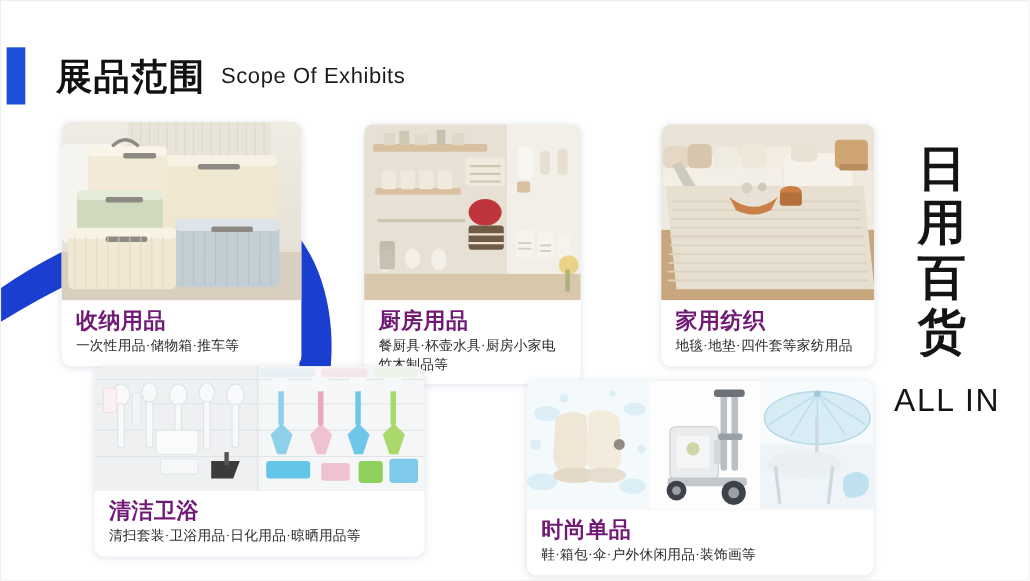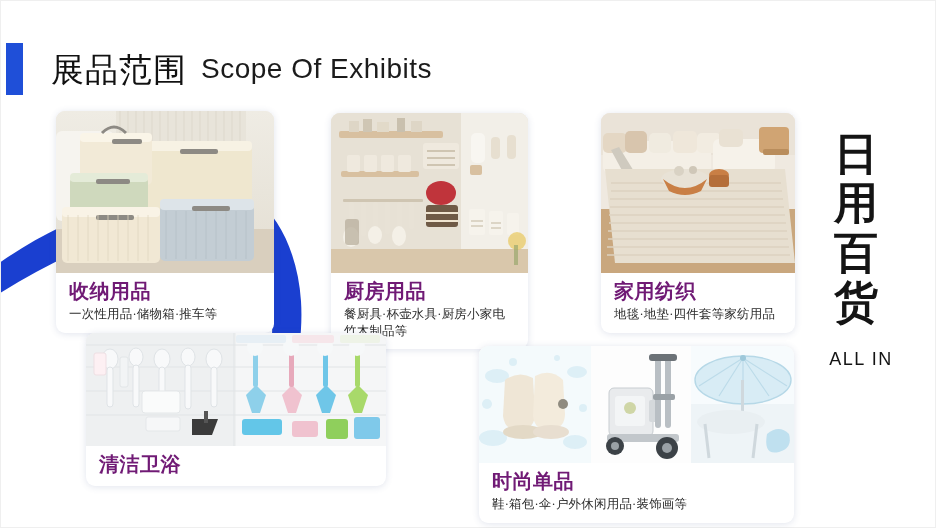--- a/index.html
+++ b/index.html
@@ -16,25 +16,25 @@
   }
 
   
   .arc-wrap{position:absolute;left:0;top:0;width:936px;height:528px;pointer-events:none;}
 
   
   .header{position:absolute;left:0;top:40px;height:56px;display:flex;align-items:center;}
   .accent-bar{width:17px;height:52px;background:#1f4fd8;margin-left:5px;}
   .title-cn{
     font-family:"DejaVu Sans","Liberation Sans",sans-serif;
-    font-size:33px;font-weight:normal;color:#111;
+    font-size:33px;font-weight:bold;color:#111;
     margin-left:28px;letter-spacing:1px;line-height:1;
   }
   .title-en{
-    font-size:28px;color:#1b1b1b;margin-left:14px;
+    font-size:20px;color:#1b1b1b;margin-left:14px;
     letter-spacing:.5px;line-height:1;font-weight:400;
   }
 
   
   .card{
     position:absolute;background:#ffffff;border-radius:9px;
     box-shadow:0 1px 7px rgba(70,90,140,.16);
     overflow:hidden;
   }
   .card .photo{position:relative;width:100%;overflow:hidden;background:#ece7e0;}
@@ -66,21 +66,21 @@
   
   .vertical-brand{
     position:absolute;left:826px;top:128px;width:58px;
     font-family:"DejaVu Sans","Liberation Sans",sans-serif;
     font-size:44px;font-weight:bold;color:#141414;
     line-height:1.12;text-align:center;letter-spacing:0;
   }
   .vertical-brand span{display:block;}
   .allin{
     position:absolute;left:800px;top:348px;width:120px;
-    font-size:18px;color:#141414;letter-spacing:1.5px;
+    font-size:29px;color:#141414;letter-spacing:1.5px;
     text-align:center;font-weight:400;
   }
 </style>
 </head>
 <body>
 
 <div id="slide">
 
   <div class="arc-wrap">
     <svg width="936" height="528" viewBox="0 0 936 528" xmlns="http://www.w3.org/2000/svg">
@@ -311,20 +311,21 @@
         <rect x="206" y="88" width="26" height="16" rx="3" fill="#f0c2cf"></rect>
         <rect x="240" y="86" width="22" height="20" rx="3" fill="#8fcf5c"></rect>
         <rect x="268" y="84" width="26" height="22" rx="3" fill="#7fc9ea"></rect>
         <rect x="150" y="2" width="50" height="8" rx="2" fill="#e7eff5"></rect>
         <rect x="206" y="2" width="42" height="8" rx="2" fill="#f6e6ea"></rect>
         <rect x="254" y="2" width="40" height="8" rx="2" fill="#eef3e7"></rect>
       </svg>
     </div>
     <div class="body">
       <div class="cat-title">清洁卫浴</div>
+      <div class="cat-sub">清扫套装·卫浴用品·日化用品·晾晒用品等</div>
     </div>
   </div>
 
   <div class="card" id="card-fashion">
     <div class="photo">
       <svg viewBox="0 0 315 117" preserveAspectRatio="none" xmlns="http://www.w3.org/2000/svg">
         <rect width="315" height="117" fill="#ffffff"></rect>
 
         <rect x="0" y="0" width="112" height="117" fill="#f4fafc"></rect>
         <g fill="#dbeef6" opacity=".9">

